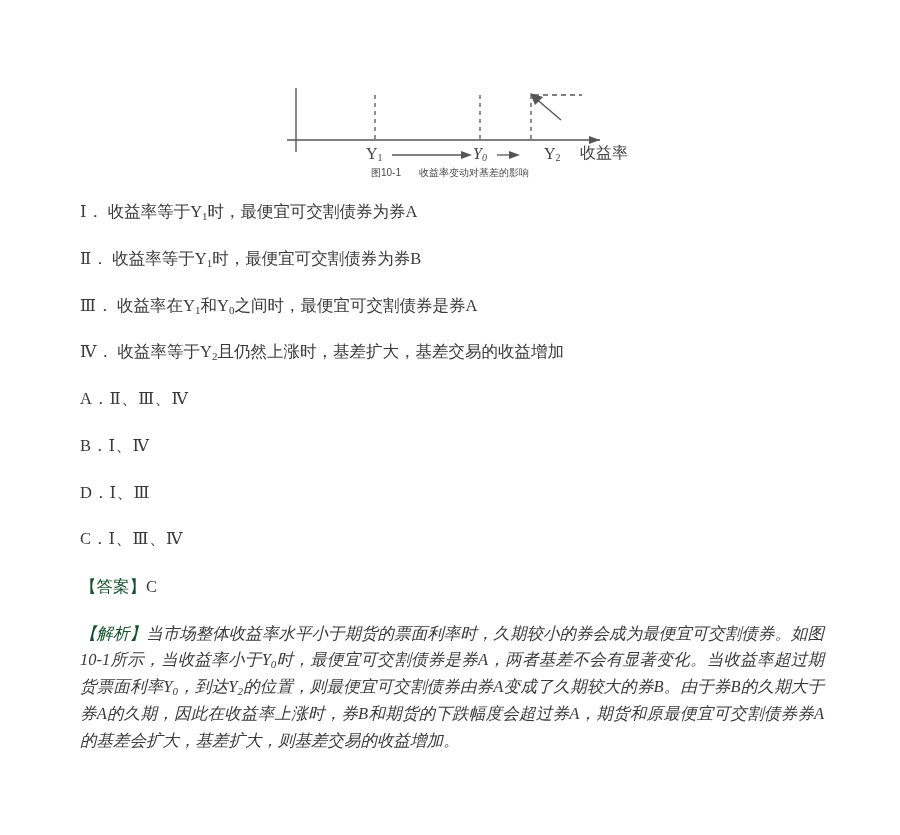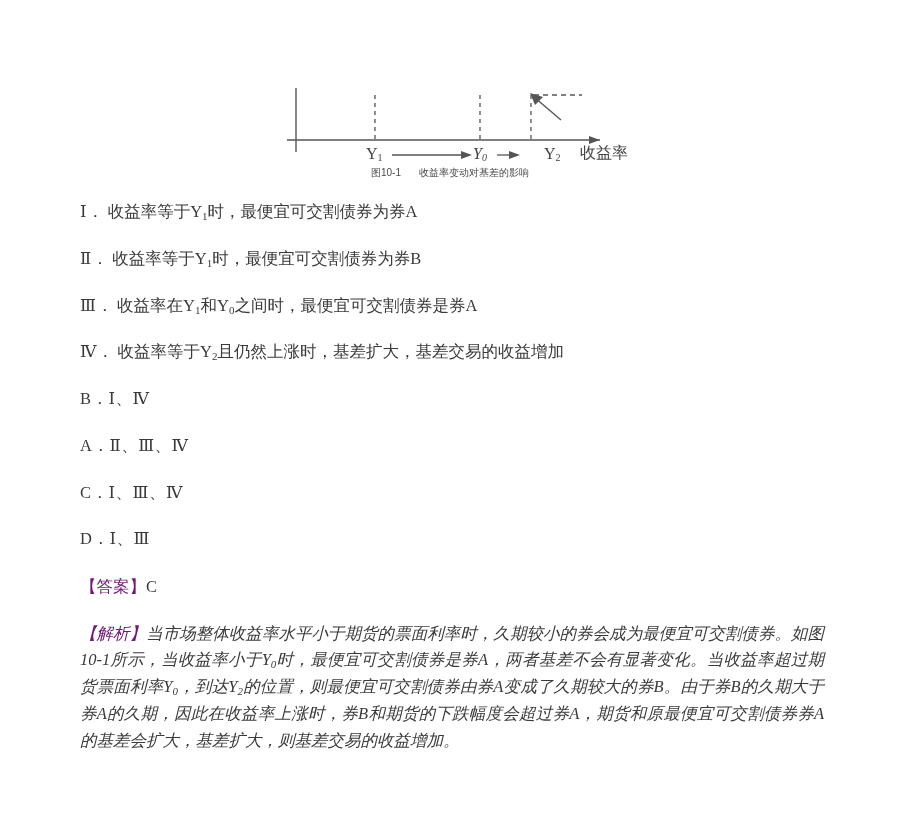--- a/index.html
+++ b/index.html
@@ -107,21 +107,21 @@
     white-space: nowrap;
     letter-spacing: 0.5px;
   }
   .answer-line {
     font-size: 16.5px;
     line-height: 1.5;
     margin: 0 0 20px 0;
     color: #3a3a3a;
   }
   .tag {
-    color: #701a75;
+    color: #14532d;
     font-family: "Liberation Sans", "DejaVu Sans", sans-serif;
   }
   .explain-para {
     font-size: 16.5px;
     line-height: 1.62;
     margin: 0;
     color: #3a3a3a;
     text-align: justify;
     text-justify: inter-character;
     font-style: italic;
@@ -203,30 +203,30 @@
       <span class="rn">Ⅲ</span><span>．</span>
       <span>收益率在Y</span><sub>1</sub><span>和Y</span><sub>0</sub><span>之间时，最便宜可交割债券是券A</span>
     </p>
 
     <p class="stmt-line">
       <span class="rn">Ⅳ</span><span>．</span>
       <span>收益率等于Y</span><sub>2</sub><span>且仍然上涨时，基差扩大，基差交易的收益增加</span>
     </p>
 
     <p class="opt-line">
+      <span>A．</span><span>Ⅱ、Ⅲ、Ⅳ</span>
+    </p>
+    <p class="opt-line">
       <span>B．</span><span>Ⅰ、Ⅳ</span>
     </p>
     <p class="opt-line">
-      <span>A．</span><span>Ⅱ、Ⅲ、Ⅳ</span>
+      <span>D．</span><span>Ⅰ、Ⅲ</span>
     </p>
     <p class="opt-line">
       <span>C．</span><span>Ⅰ、Ⅲ、Ⅳ</span>
-    </p>
-    <p class="opt-line">
-      <span>D．</span><span>Ⅰ、Ⅲ</span>
     </p>
 
     <p class="answer-line">
       <span class="tag">【答案】</span><span class="serif-inline">C</span>
     </p>
 
     <p class="explain-para"><span class="tag">【解析】</span><span>当市场整体收益率水平小于期货的票面利率时，久期较小的券会成为最便宜可交割债券。如图10-1所示，当收益率小于Y</span><sub>0</sub><span>时，最便宜可交割债券是券A，两者基差不会有显著变化。当收益率超过期货票面利率Y</span><sub>0</sub><span>，到达Y</span><sub>2</sub><span>的位置，则最便宜可交割债券由券A变成了久期较大的券B。由于券B的久期大于券A的久期，因此在收益率上涨时，券B和期货的下跌幅度会超过券A，期货和原最便宜可交割债券券A的基差会扩大，基差扩大，则基差交易的收益增加。</span></p>
 
   </div>
 </div>

